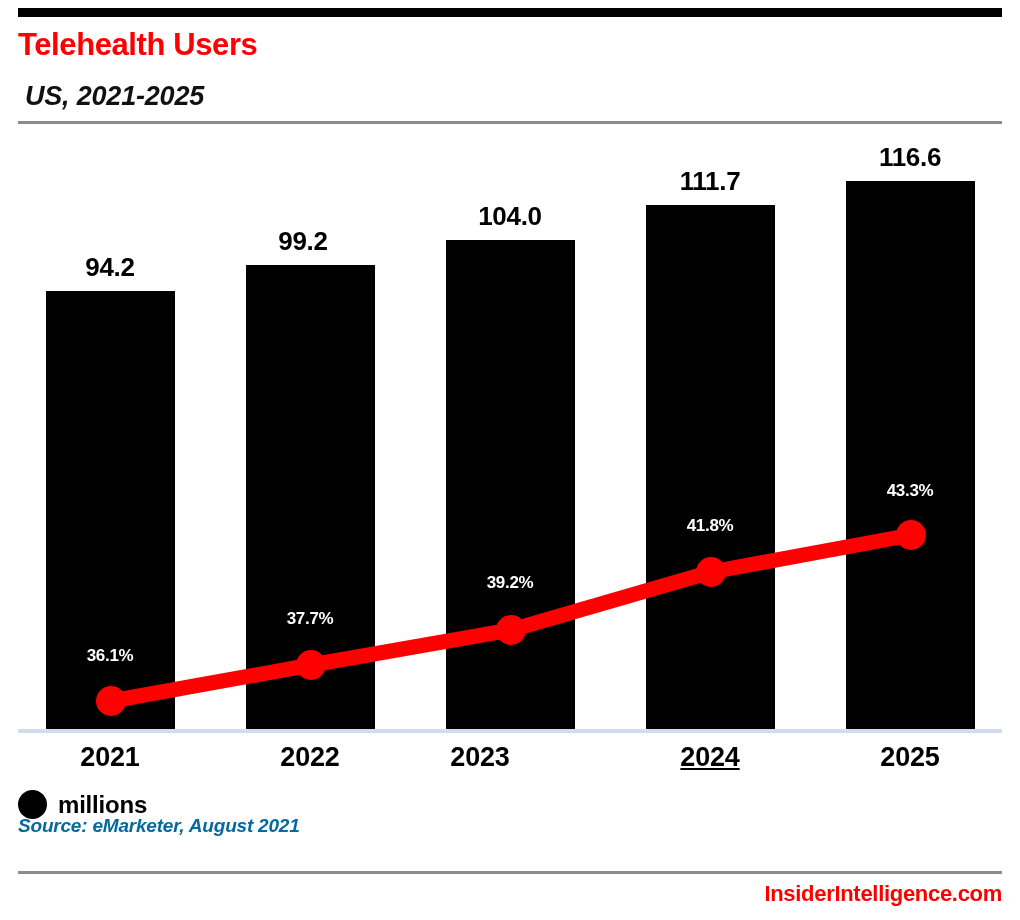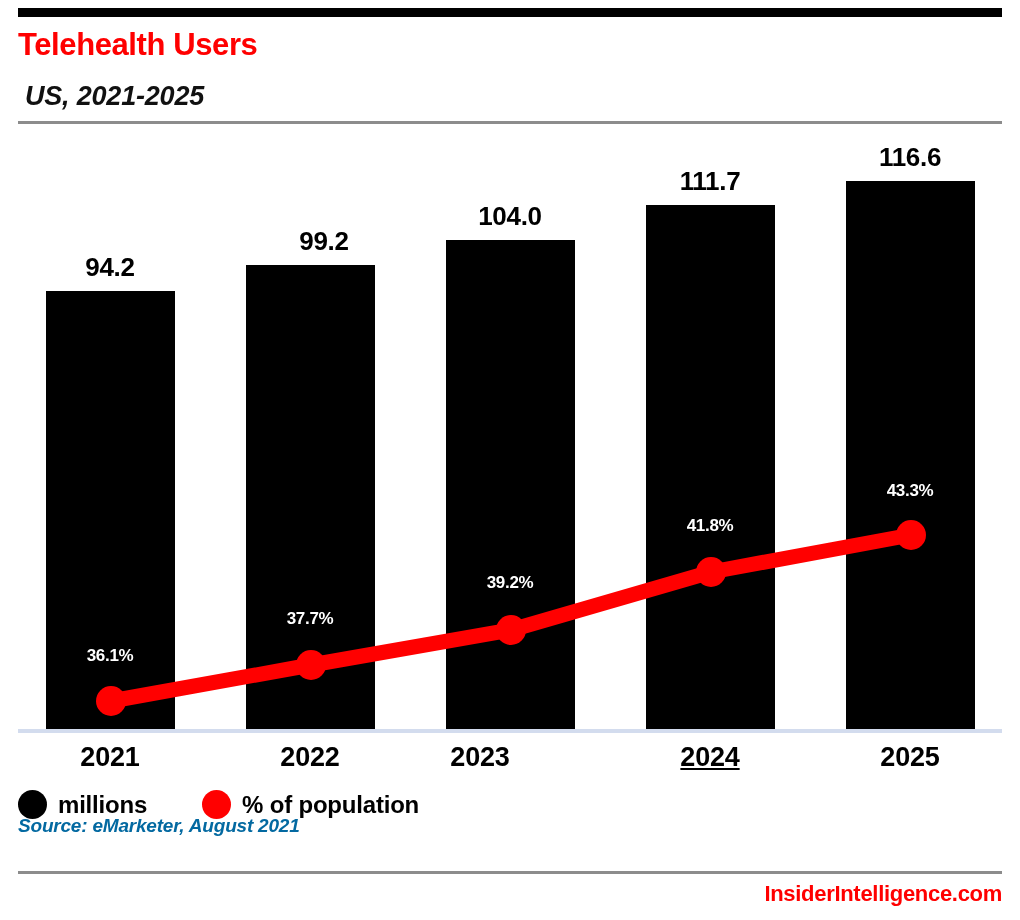--- a/index.html
+++ b/index.html
@@ -202,21 +202,21 @@
 
   <div class="plot" id="plot-area">
 
     <div class="bar" style="left:46px; top:291px; width:129px; height:438px;"></div>
     <div class="bar" style="left:246px; top:265px; width:129px; height:464px;"></div>
     <div class="bar" style="left:446px; top:240px; width:129px; height:489px;"></div>
     <div class="bar" style="left:646px; top:205px; width:129px; height:524px;"></div>
     <div class="bar" style="left:846px; top:181px; width:129px; height:548px;"></div>
 
     <div class="bar-value" style="left:110px; top:252px;">94.2</div>
-    <div class="bar-value" style="left:324px; top:226px;">99.2</div>
+    <div class="bar-value" style="left:303px; top:226px;">99.2</div>
     <div class="bar-value" style="left:510px; top:201px;">104.0</div>
     <div class="bar-value" style="left:710px; top:166px;">111.7</div>
     <div class="bar-value" style="left:910px; top:142px;">116.6</div>
 
     <svg class="line-svg" viewBox="0 0 1020 920">
       <polyline points="111,701 311,665 511,630 711,572 911,535" fill="none" stroke="#ff0000" stroke-width="15" stroke-linecap="round" stroke-linejoin="round"></polyline>
       <circle cx="111" cy="701" r="15" fill="#ff0000"></circle>
       <circle cx="311" cy="665" r="15" fill="#ff0000"></circle>
       <circle cx="511" cy="630" r="15" fill="#ff0000"></circle>
       <circle cx="711" cy="572" r="15" fill="#ff0000"></circle>
@@ -236,23 +236,19 @@
     <div class="x-label" style="left:480px;text-align:right;">2023</div>
     <div class="x-label" style="left:710px;text-decoration:underline;">2024</div>
     <div class="x-label" style="left:910px;">2025</div>
   </div>
 
   <div class="legend">
     <div class="legend-item">
       <span class="legend-dot black"></span>
       <span class="legend-label">millions</span>
     </div>
-    <div class="legend-item">
-      <span class="legend-dot red"></span>
-      <span class="legend-label">% of population</span>
-    </div>
   </div>
 
   <div class="source">Source: eMarketer, August 2021</div>
   <div class="footer-rule"></div>
   <div class="brand">InsiderIntelligence.com</div>
 
 </div>
 
 </body></html>

